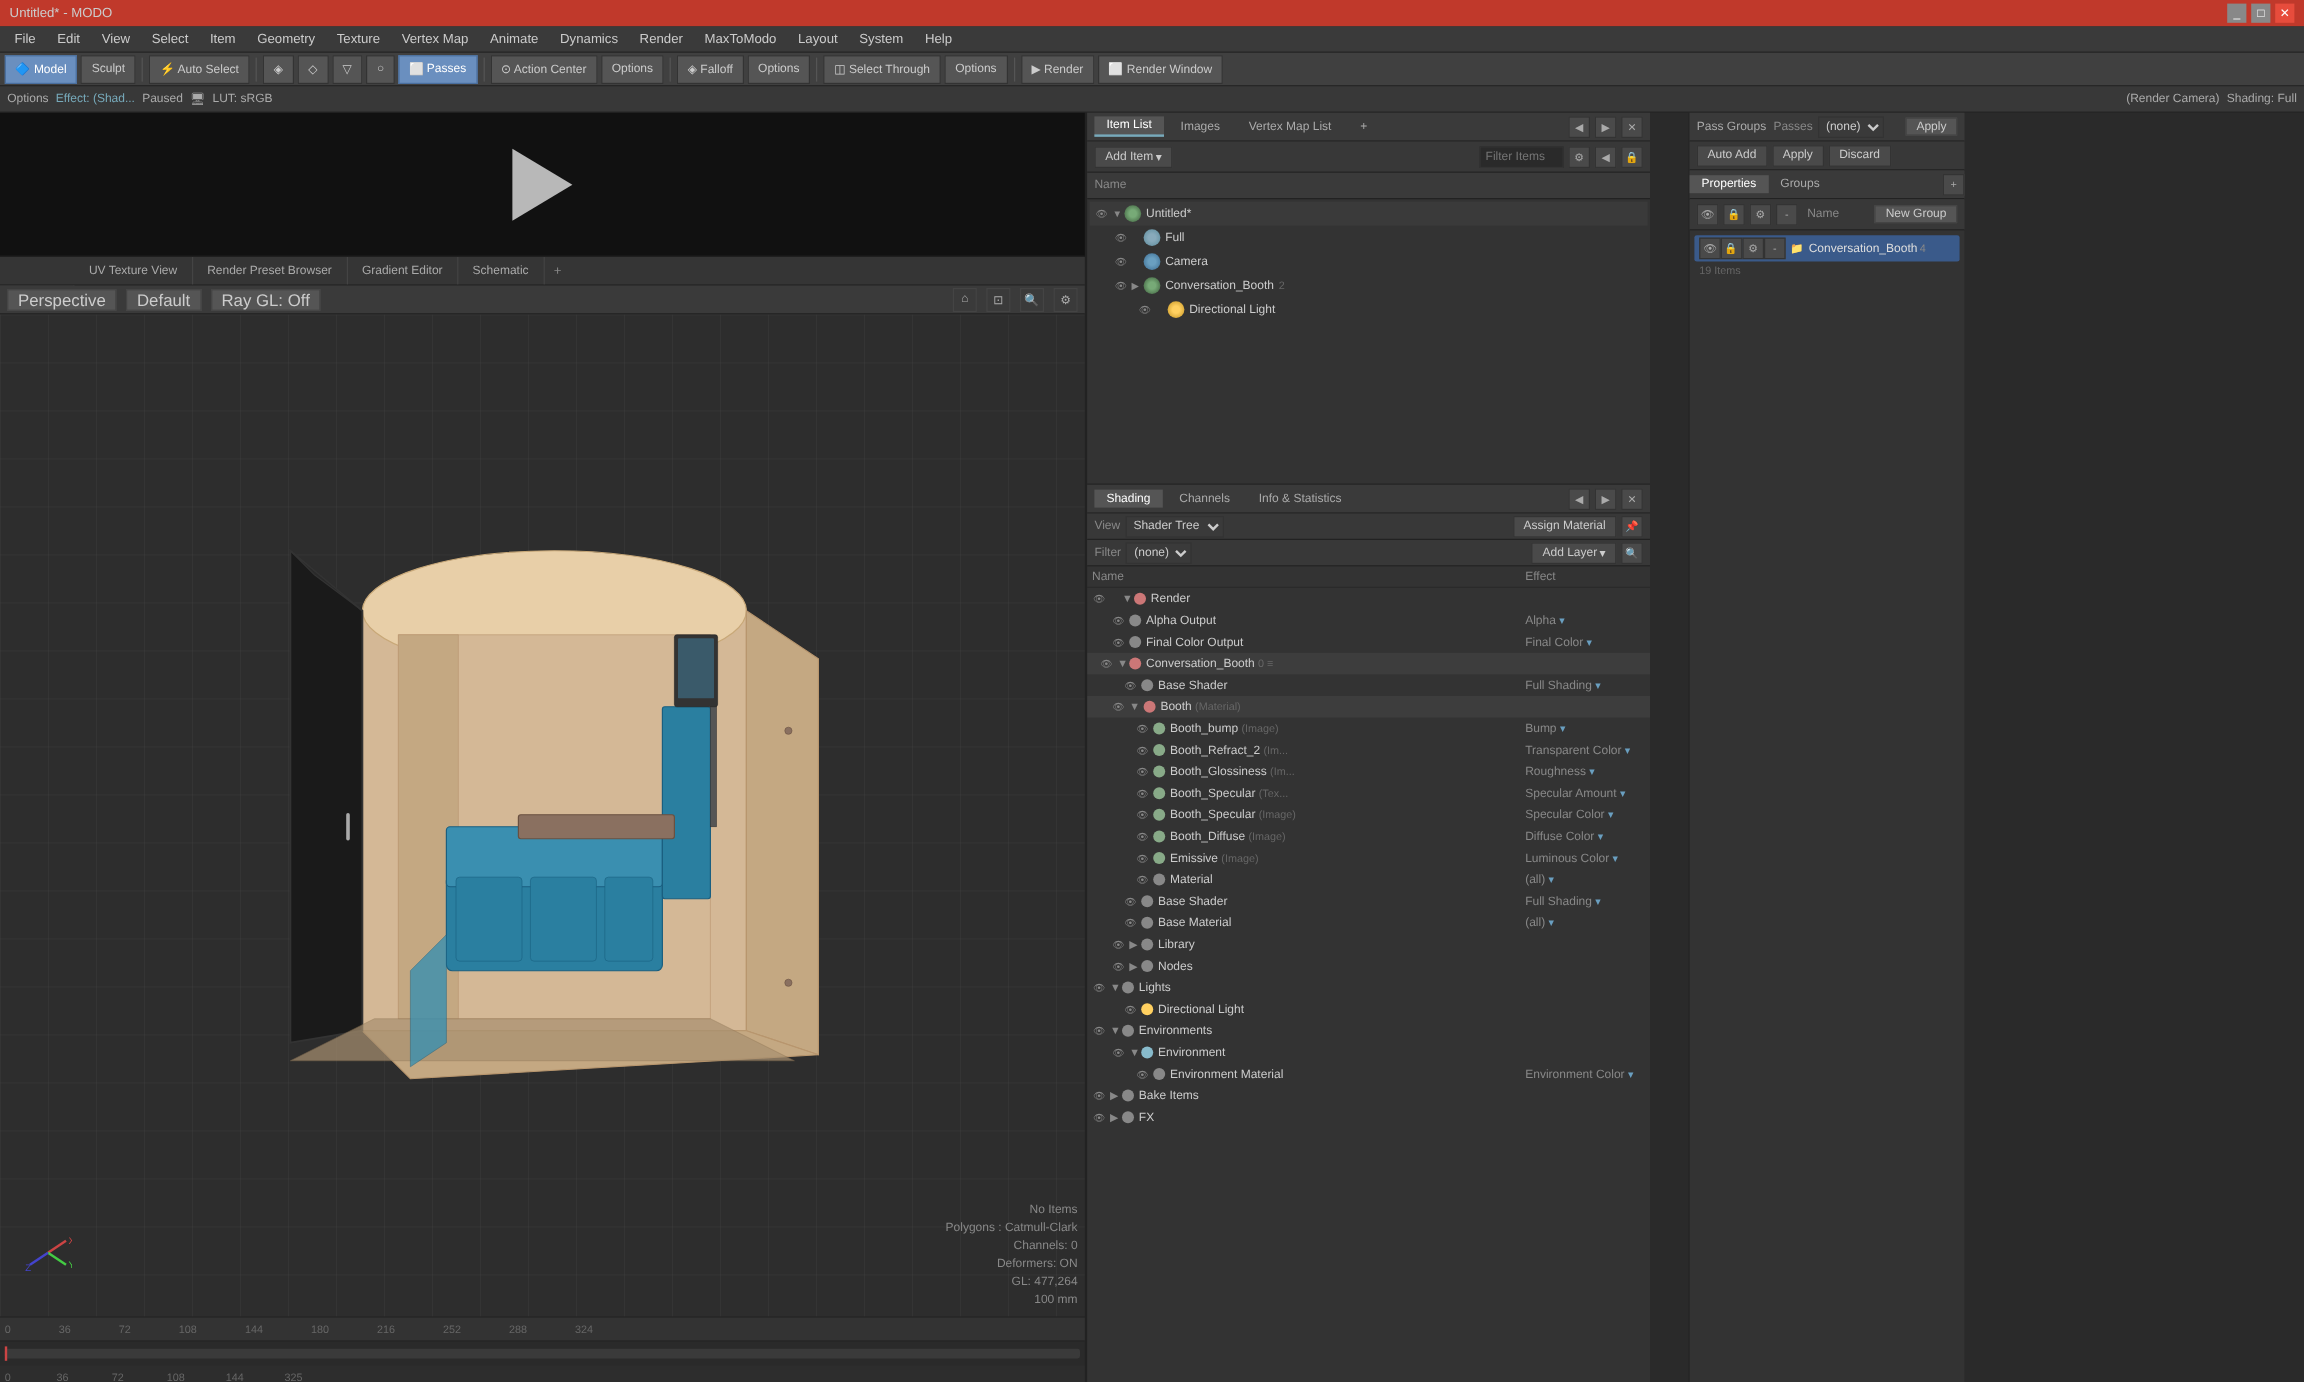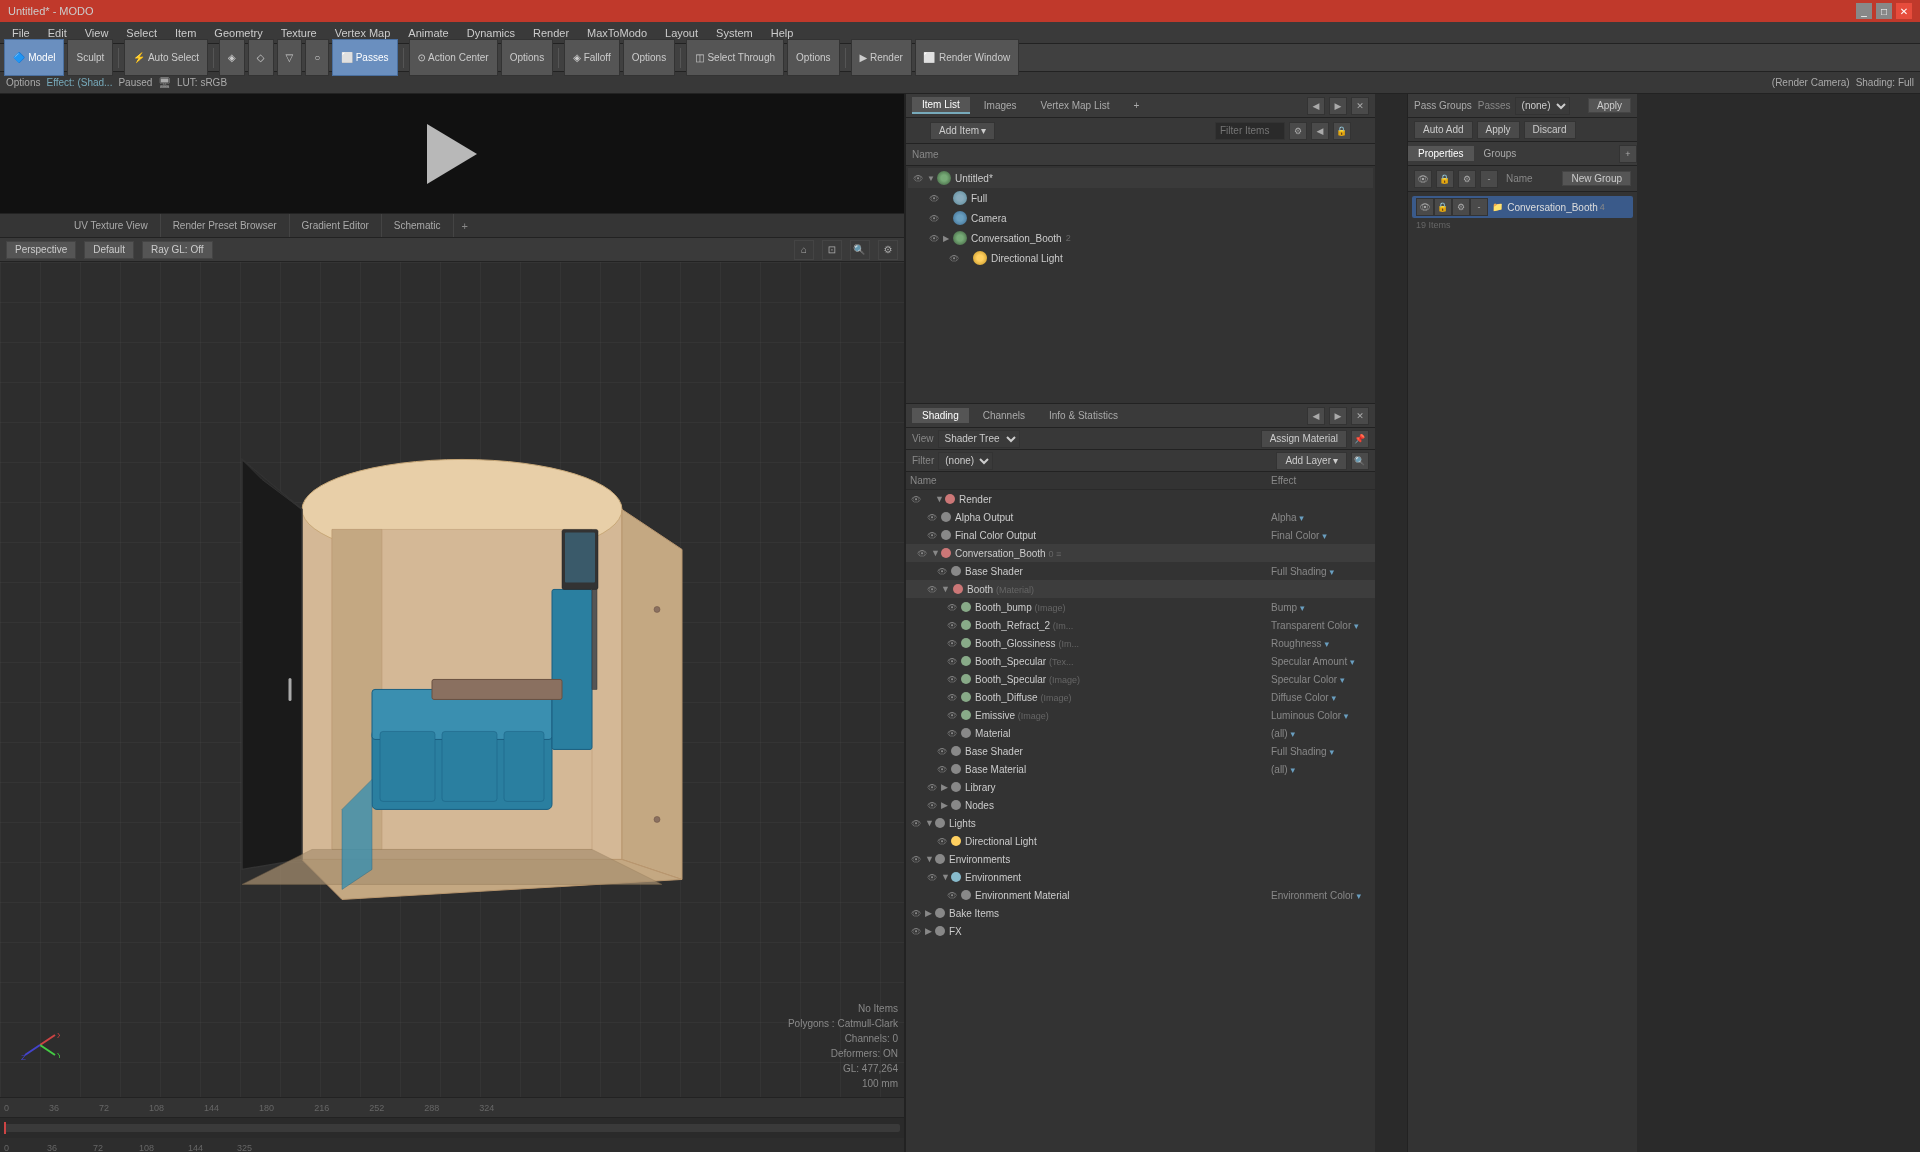--- a/index.html
+++ b/index.html
@@ -10,21 +10,21 @@
     #titlebar .controls { display: flex; gap: 4px; }
     #titlebar .ctrl-btn { width: 16px; height: 16px; background: #888; color: #fff; font-size: 10px; display: flex; align-items: center; justify-content: center; cursor: pointer; }
     #titlebar .ctrl-btn.close { background: #e74c3c; }
 
     
     #menubar { background: #3a3a3a; height: 22px; display: flex; align-items: center; padding: 0 4px; gap: 2px; border-bottom: 1px solid #222; }
     .menu-item { color: #ccc; padding: 2px 8px; font-size: 11px; cursor: pointer; }
 
     
     #toolbar { background: #404040; height: 28px; display: flex; align-items: center; padding: 0 4px; gap: 3px; border-bottom: 1px solid #222; }
-    .tb-btn { background: #555; color: #ccc; padding: 2px 8px; font-size: 10px; border: 1px solid #333; cursor: pointer; height: 37px; display: flex; align-items: center; gap: 2px; white-space: nowrap; }
+    .tb-btn { background: #555; color: #ccc; padding: 2px 8px; font-size: 10px; border: 1px solid #333; cursor: pointer; height: 24px; display: flex; align-items: center; gap: 2px; white-space: nowrap; }
     .tb-btn.active { background: #6a8fbf; color: #fff; border-color: #4a6f9f; }
     .tb-separator { width: 1px; background: #555; height: 20px; margin: 0 2px; }
 
     
     #optbar { background: #383838; height: 22px; display: flex; align-items: center; padding: 0 6px; gap: 6px; border-bottom: 1px solid #222; font-size: 10px; }
     .opt-item { color: #aaa; }
     .opt-item.active { color: #7ab; }
 
     
     #main { display: flex; height: calc(1152px - 22px - 22px - 28px - 22px - 22px - 32px); }
@@ -37,35 +37,35 @@
     .play-triangle { width: 0; height: 0; border-top: 30px solid transparent; border-bottom: 30px solid transparent; border-left: 50px solid rgba(255,255,255,0.7); }
 
     
     #viewport-tabs { background: #353535; height: 24px; display: flex; align-items: center; border-bottom: 1px solid #222; }
     .vp-tab { padding: 2px 12px; font-size: 10px; color: #aaa; cursor: pointer; border-right: 1px solid #444; height: 100%; display: flex; align-items: center; }
     .vp-tab.active { background: #404040; color: #fff; margin-top: 48px; }
     .vp-tab-add { color: #888; padding: 2px 8px; cursor: pointer; }
 
     
     #viewport-header { background: #3a3a3a; height: 24px; display: flex; align-items: center; padding: 0 6px; gap: 8px; border-bottom: 1px solid #222; }
-    .vp-header-btn { background: #555; color: #ccc; padding: 1px 8px; font-size: 10px; border: 1px solid #444; cursor: pointer; height: 18px; display: flex; align-items: center; }
+    .vp-header-btn { background: #555; color: #ccc; padding: 1px 8px; font-size: 14px; border: 1px solid #444; cursor: pointer; height: 18px; display: flex; align-items: center; }
 
     
     #viewport3d { flex: 1; background: #2d2d2d; position: relative; overflow: hidden; }
 
     
     .grid-bg { position: absolute; inset: 0; background-image: linear-gradient(rgba(80,80,80,0.2) 1px, transparent 1px), linear-gradient(90deg, rgba(80,80,80,0.2) 1px, transparent 1px); background-size: 40px 40px; }
     .vp-overlay-br { position: absolute; bottom: 6px; right: 6px; text-align: right; color: #888; font-size: 10px; line-height: 1.5; }
 
     
     #item-list-panel { background: #333; height: 320px; border-bottom: 1px solid #222; }
     .panel-header { background: #3a3a3a; height: 24px; display: flex; align-items: center; padding: 0 6px; gap: 4px; border-bottom: 1px solid #222; }
     .panel-tab { padding: 2px 10px; font-size: 10px; color: #aaa; cursor: pointer; }
     .panel-tab.active { background: #555; color: #fff; border-bottom: 2px solid #7ab; }
-    .panel-toolbar { background: #383838; height: 26px; display: flex; align-items: center; padding: 0 24px; gap: 4px; border-bottom: 1px solid #222; }
+    .panel-toolbar { background: #383838; height: 26px; display: flex; align-items: center; padding: 0 6px; gap: 4px; border-bottom: 1px solid #222; }
     .panel-tb-btn { background: #4a4a4a; color: #ccc; padding: 1px 8px; font-size: 10px; border: 1px solid #333; cursor: pointer; height: 18px; display: flex; align-items: center; gap: 2px; }
     .small-icon-btn { width: 18px; height: 18px; background: #4a4a4a; border: 1px solid #333; display: flex; align-items: center; justify-content: center; font-size: 9px; color: #aaa; cursor: pointer; }
 
     
     #item-tree { padding: 2px; overflow-y: auto; height: calc(320px - 24px - 26px - 22px); }
     .tree-header { background: #3a3a3a; height: 22px; display: flex; align-items: center; padding: 0 6px; font-size: 10px; color: #888; border-bottom: 1px solid #222; }
     .tree-item { display: flex; align-items: center; height: 20px; padding: 0 4px; cursor: pointer; }
     .tree-arrow { color: #888; font-size: 8px; width: 10px; }
     .tree-icon { width: 14px; height: 14px; border-radius: 50%; margin-right: 4px; display: inline-block; }
     .tree-label { font-size: 10px; color: #ccc; }

